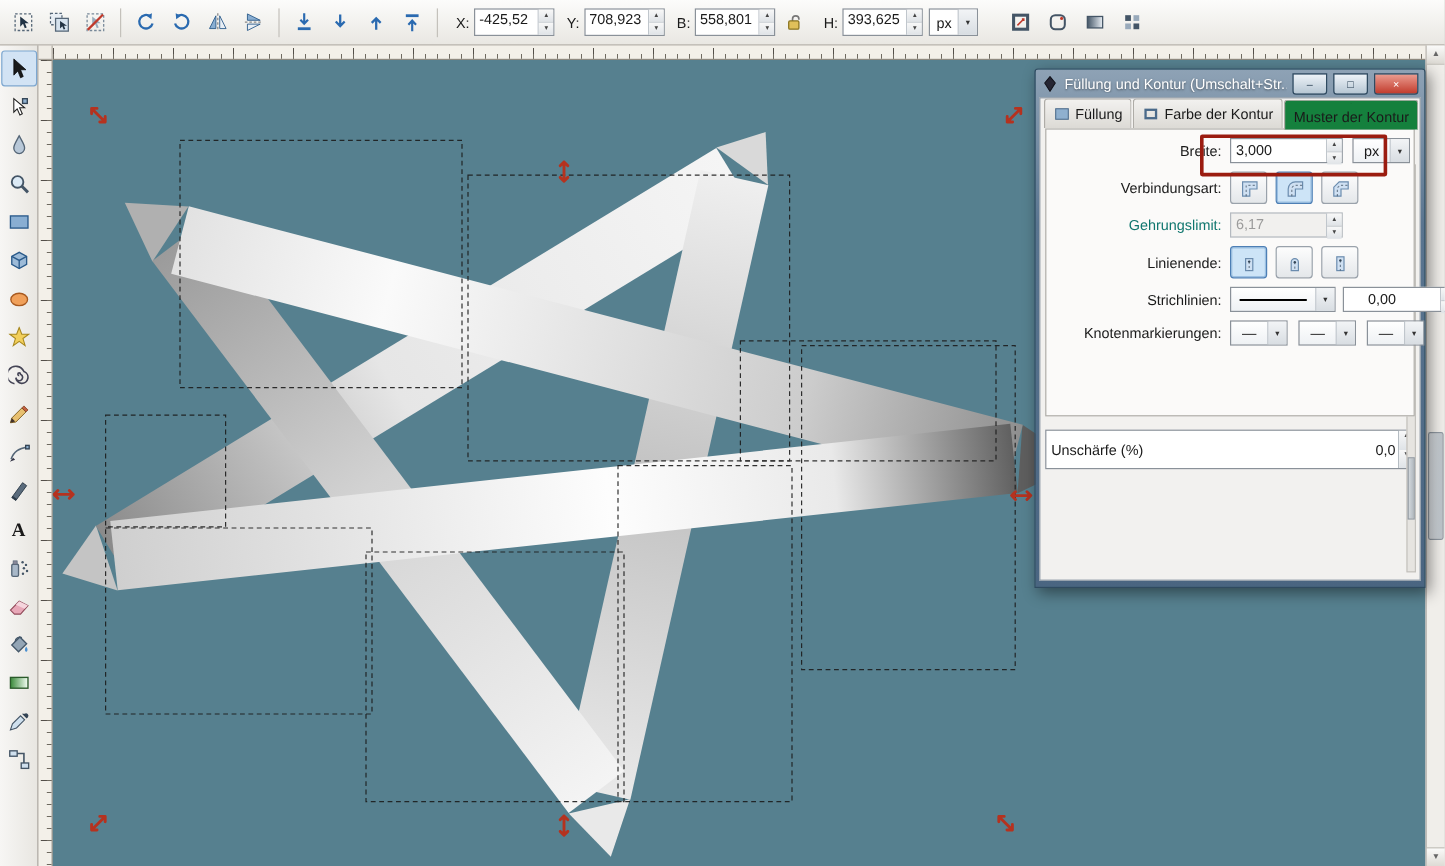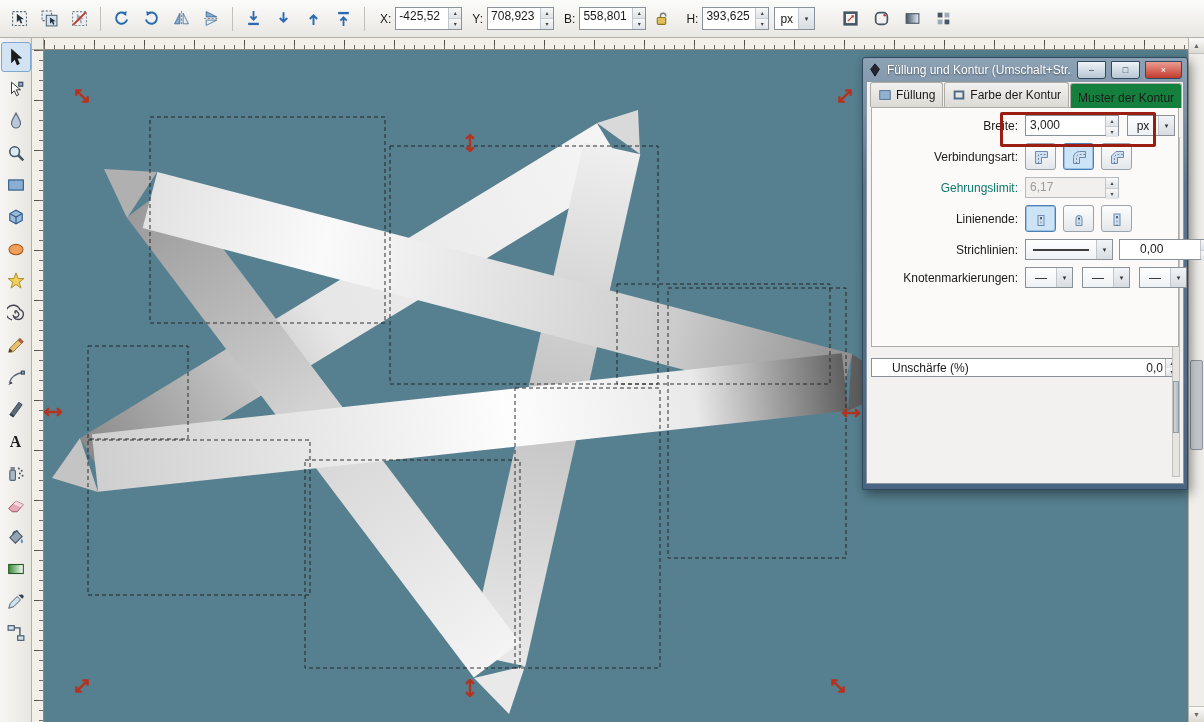--- a/index.html
+++ b/index.html
@@ -90,22 +90,22 @@
   .combo .cval{padding:0 5px;min-width:20px;text-align:center;}
   .combo .carrow{width:15px;align-self:stretch;display:flex;align-items:center;justify-content:center;
     font-size:7px;color:#333;border-left:1px solid #c0c6cc;background:linear-gradient(#f2f4f6,#d8dde2);}
   .combo.dash-combo{margin-left:0;}
   .combo.marker-combo{margin-left:0;margin-right:9px;}
   .opt-btn{width:31px;height:27px;margin-right:7px;border:1px solid #9aa2ab;border-radius:3px;
     background:linear-gradient(#fdfdfd,#e4e7ea);display:flex;align-items:center;justify-content:center;box-sizing:border-box;}
   .opt-btn.active{border:1px solid #4d7fb5;background:#cde4f7;box-shadow:inset 0 0 0 1px #9cc0e2;}
   .annotation{position:absolute;left:128px;top:4px;width:150px;height:29px;border:3px solid #9b1c10;
     border-radius:2px;pointer-events:none;z-index:5;}
-  .slider-bar{position:relative;margin:11px 4px 0;height:19px;border:1px solid #8a9199;background:#fff;
-    display:flex;align-items:center;box-sizing:border-box;padding-left:16px;}
+  .slider-bar{position:relative;margin:11px 4px 0;height:33px;border:1px solid #8a9199;background:#fff;
+    display:flex;align-items:center;box-sizing:border-box;}
   .slider-bar .lbl{padding-left:4px;flex:1;}
   .slider-bar .val{padding-right:15px;}
   .slider-bar .mini-spin{position:absolute;right:0;top:0;bottom:0;width:12px;display:flex;flex-direction:column;
     border-left:1px solid #b5bcc2;}
   .slider-bar .mini-spin i{flex:1;font-style:normal;font-size:6px;line-height:8px;text-align:center;color:#444;
     background:linear-gradient(#f8f8f8,#dfe3e7);}
   .slider-bar.opacity{background:linear-gradient(#dde3ea,#b2bfca);}
   .dlg-scroll{position:absolute;right:3px;top:55px;bottom:6px;width:8px;background:#e6e4e0;
     border:1px solid #c3c1bc;box-sizing:border-box;}
   .dlg-scroll .thumb{position:absolute;left:0;right:0;top:243px;height:52px;

